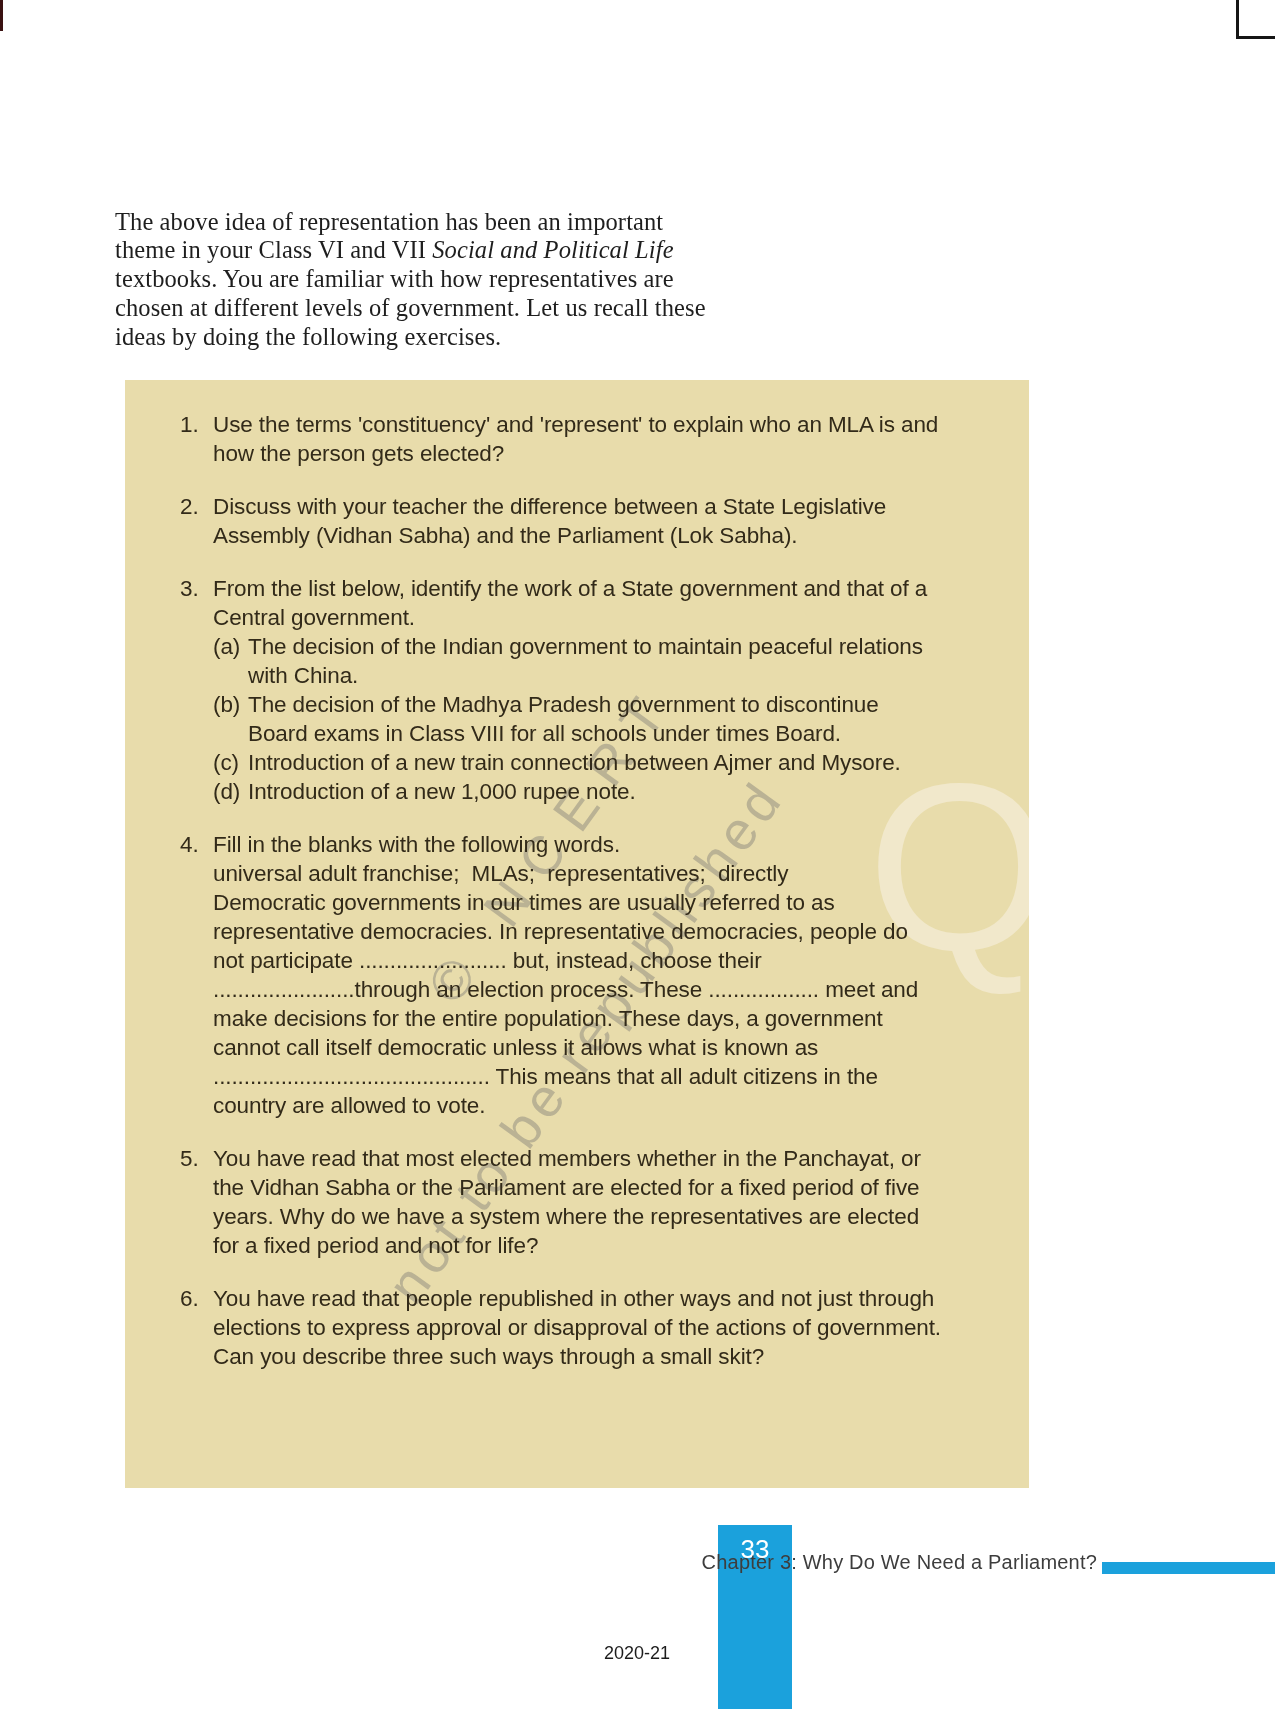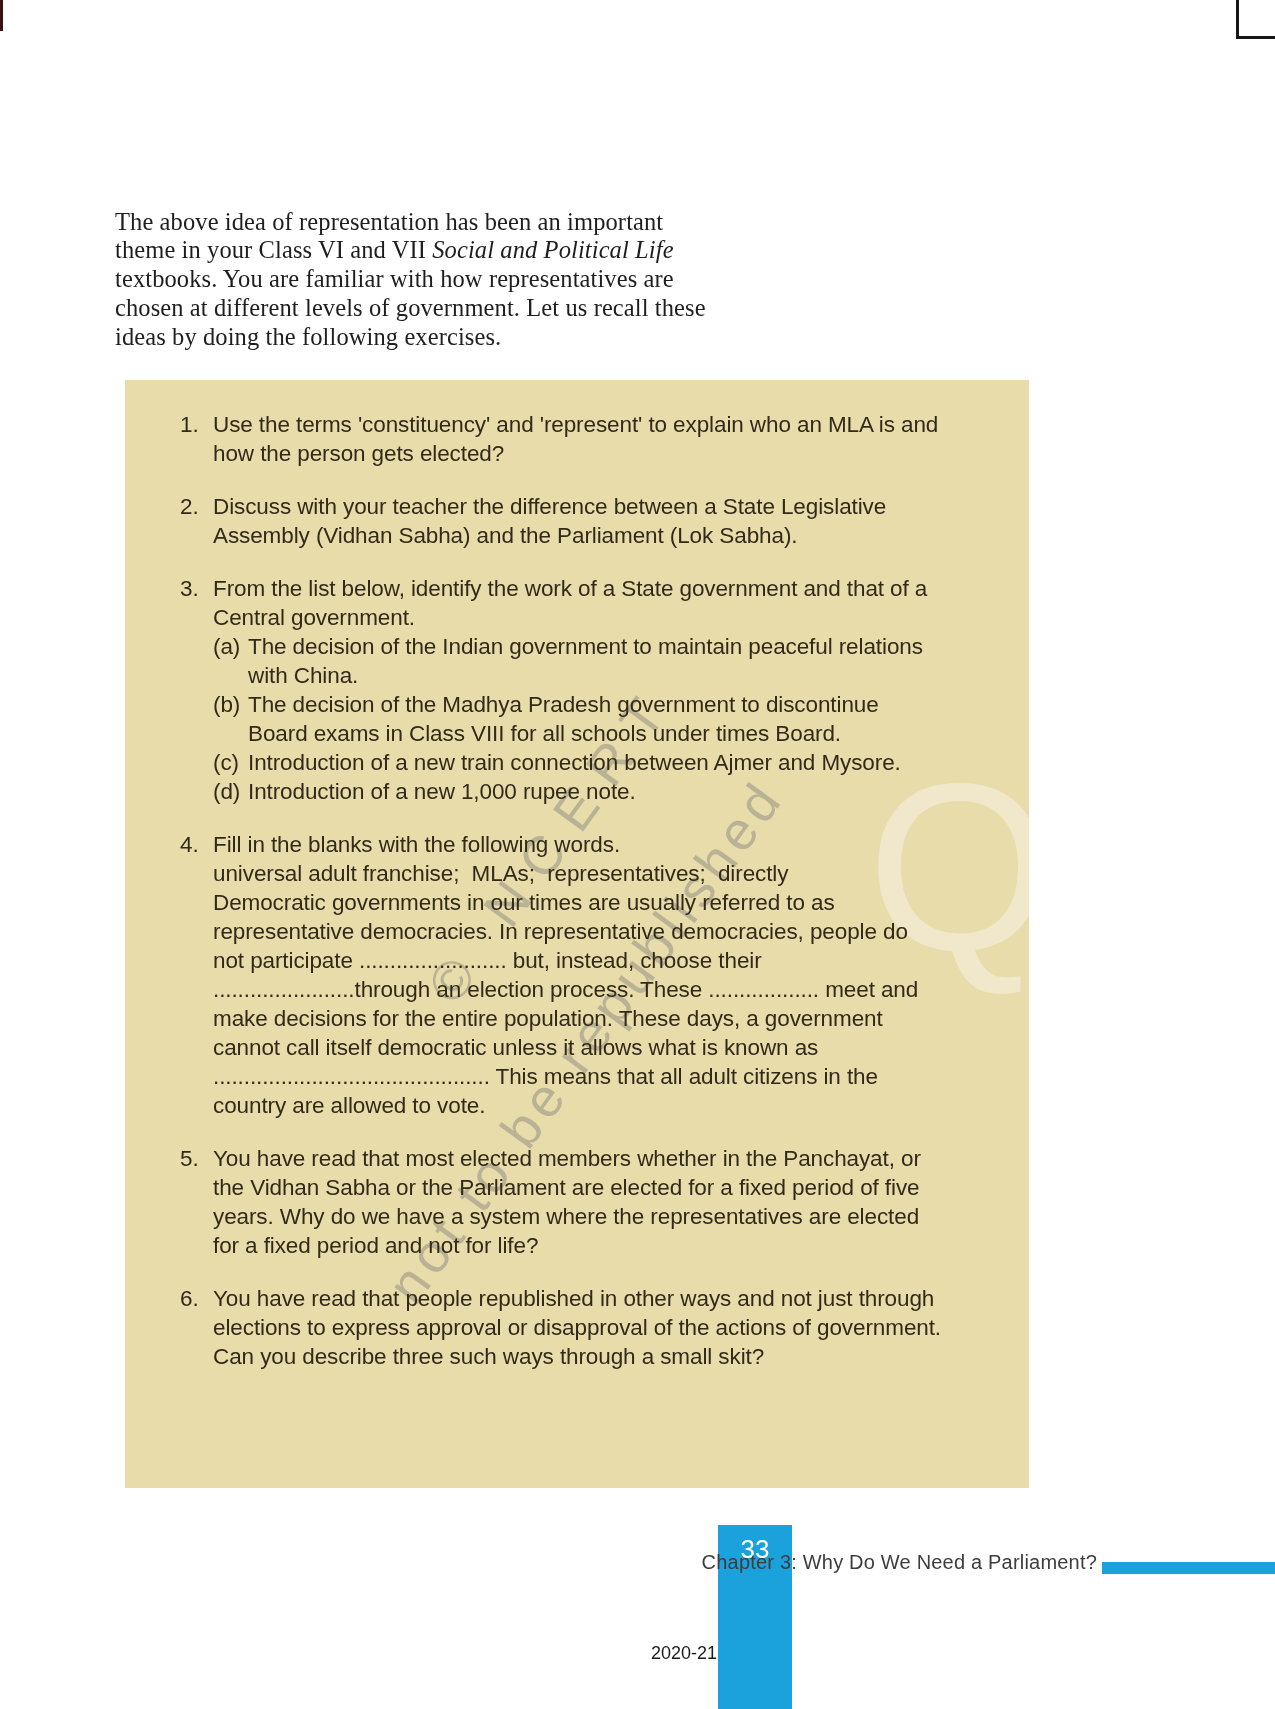--- a/index.html
+++ b/index.html
@@ -49,21 +49,21 @@
   }
 
   
   .page-badge{position:absolute;left:718px;top:1525px;width:74px;height:184px;background:#1ba1dc;}
   .page-badge span{display:block;margin-top:9px;text-align:center;color:#ffffff;font-size:26px;}
   .chapter-label{
     position:absolute;right:178px;top:1551px;font-size:20px;color:#3d3d3d;
     white-space:nowrap;letter-spacing:.2px;
   }
   .chapter-bar{position:absolute;left:1102px;top:1562px;width:173px;height:12px;background:#1ba1dc;}
-  .year{position:absolute;left:557px;top:1643px;width:160px;text-align:right;font-size:18px;color:#1c1c1c;}
+  .year{position:absolute;left:557px;top:1643px;width:160px;text-align:center;font-size:18px;color:#1c1c1c;}
 </style>
 </head>
 <body>
 
 <div class="mark-tl"></div>
 <div class="mark-tr-v"></div>
 <div class="mark-tr-h"></div>
 
 <p class="intro"><span>The above idea of representation has been an important theme in your Class VI and VII </span><span class="it">Social and Political Life</span><span> textbooks. You are familiar with how representatives are chosen at different levels of government. Let us recall these ideas by doing the following exercises.</span></p>
 

